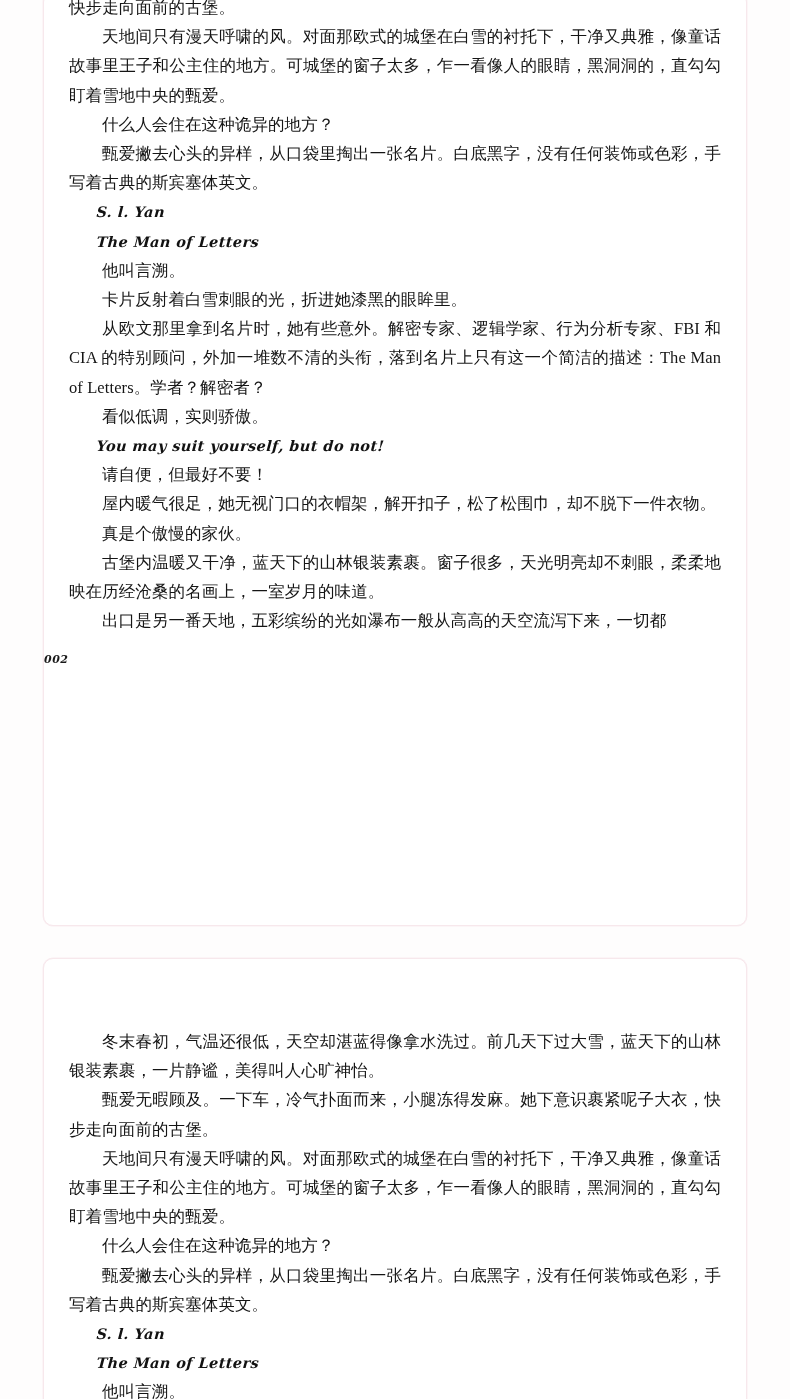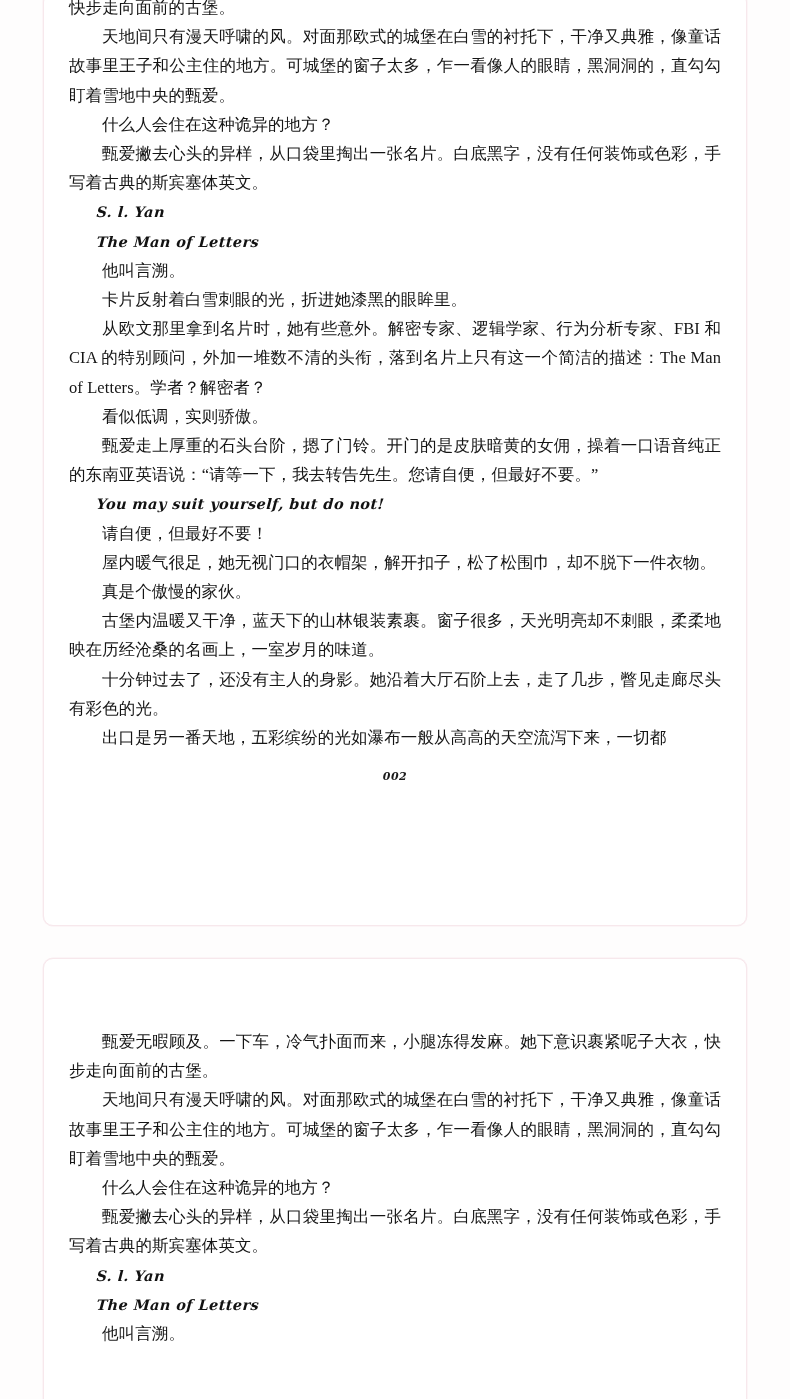--- a/index.html
+++ b/index.html
@@ -77,21 +77,20 @@
     color: #121212;
     text-indent: 1.9em;
     letter-spacing: 0.4px;
     transform: skewX(-4deg);
     transform-origin: left center;
   }
 
   .folio {
     margin: 0;
     padding-top: 18px;
-    text-align: center;
     font-family: "DejaVu Serif", "Liberation Serif", serif;
     font-style: italic;
     font-weight: 700;
     font-size: 11px;
     letter-spacing: 0.5px;
     color: #1a1a1a;
   }
 </style>
 </head>
 <body>
@@ -103,34 +102,33 @@
         <p class="para cont">快步走向面前的古堡。</p>
         <p class="para indent">天地间只有漫天呼啸的风。对面那欧式的城堡在白雪的衬托下，干净又典雅，像童话故事里王子和公主住的地方。可城堡的窗子太多，乍一看像人的眼睛，黑洞洞的，直勾勾盯着雪地中央的甄爱。</p>
         <p class="para indent">什么人会住在这种诡异的地方？</p>
         <p class="para indent">甄爱撇去心头的异样，从口袋里掏出一张名片。白底黑字，没有任何装饰或色彩，手写着古典的斯宾塞体英文。</p>
         <p class="script">S. l. Yan</p>
         <p class="script">The Man of Letters</p>
         <p class="para indent">他叫言溯。</p>
         <p class="para indent">卡片反射着白雪刺眼的光，折进她漆黑的眼眸里。</p>
         <p class="para indent">从欧文那里拿到名片时，她有些意外。解密专家、逻辑学家、行为分析专家、FBI 和 CIA 的特别顾问，外加一堆数不清的头衔，落到名片上只有这一个简洁的描述：The Man of Letters。学者？解密者？</p>
         <p class="para indent">看似低调，实则骄傲。</p>
-        <p class="para indent">甄爱走上厚重的石头台阶，摁了门铃。开门的是皮肤暗黄的女佣，操着一口语音纯正的东南亚英语说：“请等一下，我去转告先生。您请自便，但最好不要。”</p>
         <p class="script">You may suit yourself, but do not!</p>
         <p class="para indent">请自便，但最好不要！</p>
         <p class="para indent">屋内暖气很足，她无视门口的衣帽架，解开扣子，松了松围巾，却不脱下一件衣物。</p>
         <p class="para indent">真是个傲慢的家伙。</p>
         <p class="para indent">古堡内温暖又干净，蓝天下的山林银装素裹。窗子很多，天光明亮却不刺眼，柔柔地映在历经沧桑的名画上，一室岁月的味道。</p>
-        <p class="para indent">十分钟过去了，还没有主人的身影。她沿着大厅石阶上去，走了几步，瞥见走廊尽头有彩色的光。</p>
         <p class="para indent">出口是另一番天地，五彩缤纷的光如瀑布一般从高高的天空流泻下来，一切都</p>
       </div>
     <div class="folio">002</div>
   </div>
 
   <div class="page-card page-2">
     <div class="page-body" id="page2-body">
+        <p class="para indent">冬末春初，气温还很低，天空却湛蓝得像拿水洗过。前几天下过大雪，蓝天下的山林银装素裹，一片静谧，美得叫人心旷神怡。</p>
         <p class="para indent">甄爱无暇顾及。一下车，冷气扑面而来，小腿冻得发麻。她下意识裹紧呢子大衣，快步走向面前的古堡。</p>
         <p class="para indent">天地间只有漫天呼啸的风。对面那欧式的城堡在白雪的衬托下，干净又典雅，像童话故事里王子和公主住的地方。可城堡的窗子太多，乍一看像人的眼睛，黑洞洞的，直勾勾盯着雪地中央的甄爱。</p>
         <p class="para indent">什么人会住在这种诡异的地方？</p>
         <p class="para indent">甄爱撇去心头的异样，从口袋里掏出一张名片。白底黑字，没有任何装饰或色彩，手写着古典的斯宾塞体英文。</p>
         <p class="script">S. l. Yan</p>
         <p class="script">The Man of Letters</p>
         <p class="para indent">他叫言溯。</p>
       </div>
   </div>
 

